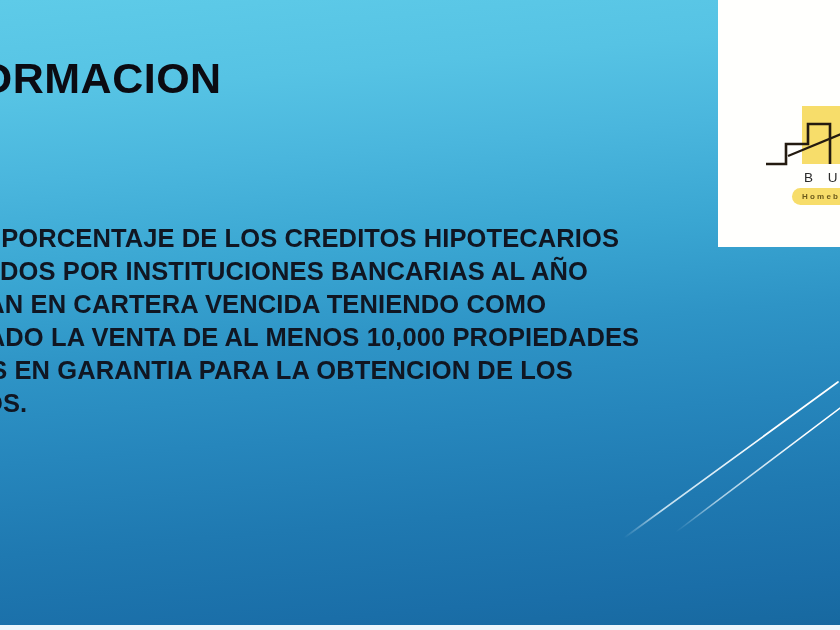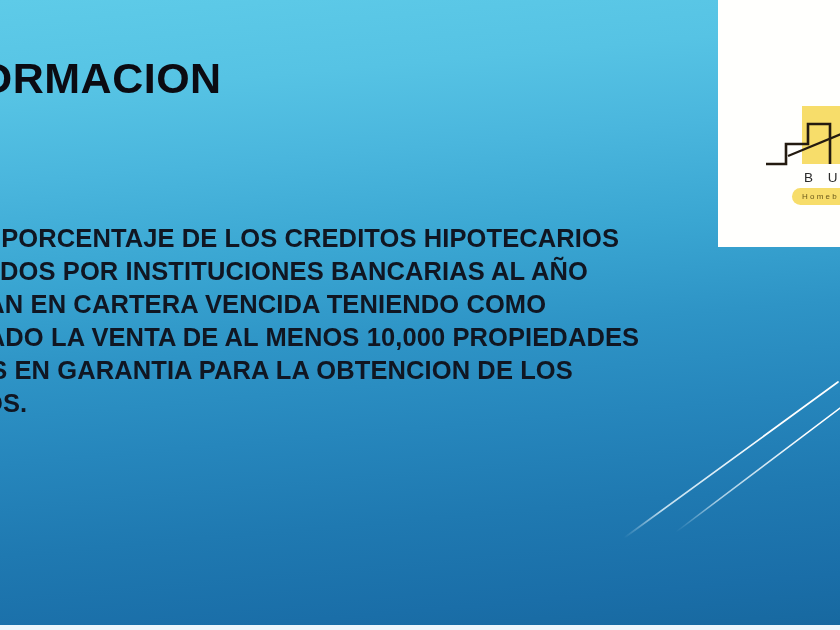--- a/index.html
+++ b/index.html
@@ -121,21 +121,21 @@
     background:#f7dd6a;
     border-radius:9px;
     display:flex;
     align-items:center;
     white-space:nowrap;
   }
   #logo-tagline {
     font-size:8px;
     letter-spacing:2.2px;
     color:#6b5a1c;
-    font-weight:400;
+    font-weight:700;
     white-space:nowrap;
   }
 </style>
 </head>
 <body>
 
 <div id="slide">
 
   <svg id="diagonals" viewBox="0 0 260 250" preserveAspectRatio="none" aria-hidden="true">
     <defs>

